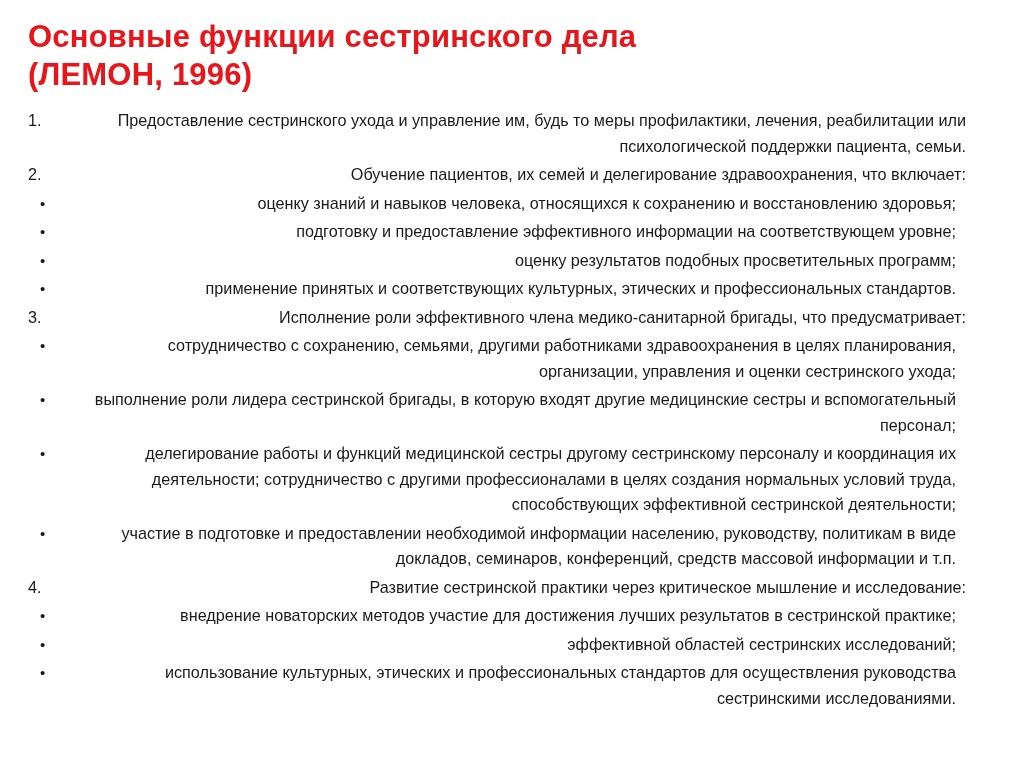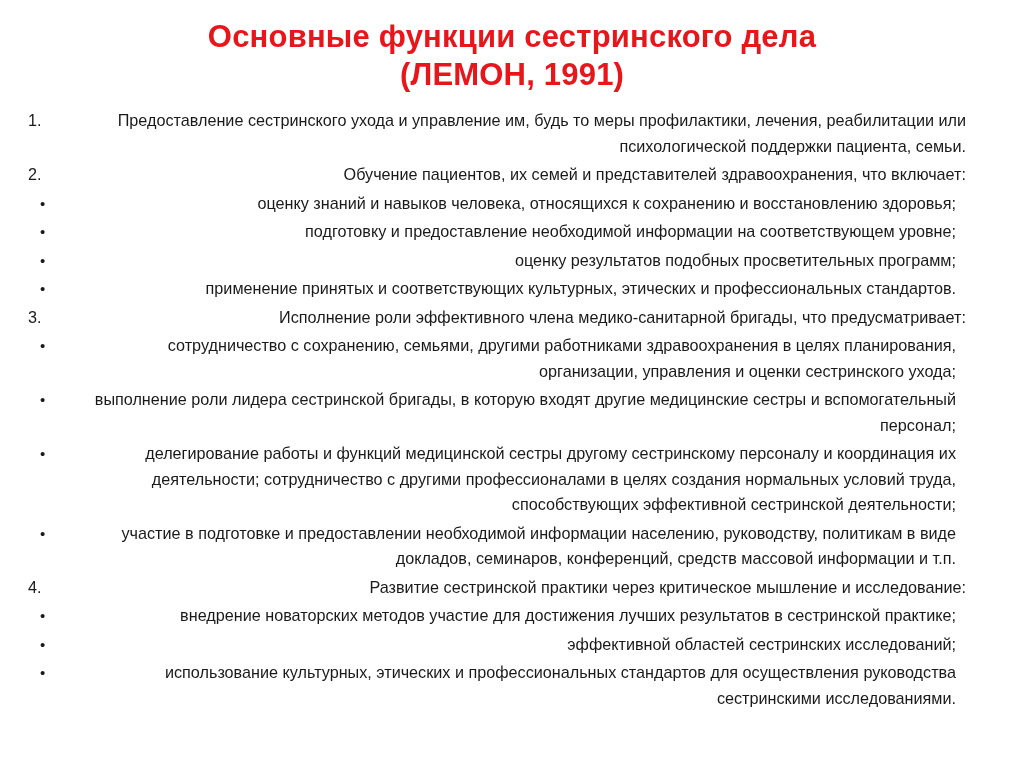--- a/index.html
+++ b/index.html
@@ -15,21 +15,20 @@
     overflow: hidden;
   }
   .slide {
     position: relative;
     width: 1024px;
     height: 767px;
     box-sizing: border-box;
     padding: 10px 28px 0 28px;
   }
   .title-block {
-    text-align: center;
     margin: 8px 0 14px 0;
   }
   .title-line {
     color: #e8161b;
     font-weight: bold;
     font-size: 31px;
     line-height: 38px;
     letter-spacing: 0.2px;
     white-space: nowrap;
   }
@@ -69,43 +68,43 @@
     padding-right: 40px;
   }
 </style>
 </head>
 <body>
 
 <div class="slide">
 
   <div class="title-block">
     <div class="title-line">Основные функции сестринского дела</div>
-    <div class="title-line">(ЛЕМОН, 1991)</div>
+    <div class="title-line">(ЛЕМОН, 1996)</div>
   </div>
 
   <div class="content">
 
     <div class="item num">
       <span class="marker">1.</span>
       <span class="text">Предоставление сестринского ухода и управление им, будь то меры профилактики, лечения, реабилитации или психологической поддержки пациента, семьи.</span>
     </div>
 
     <div class="item num">
       <span class="marker">2.</span>
-      <span class="text">Обучение пациентов, их семей и представителей здравоохранения, что включает:</span>
+      <span class="text">Обучение пациентов, их семей и делегирование здравоохранения, что включает:</span>
     </div>
 
     <div class="item bullet">
       <span class="marker">•</span>
       <span class="text">оценку знаний и навыков человека, относящихся к сохранению и восстановлению здоровья;</span>
     </div>
 
     <div class="item bullet">
       <span class="marker">•</span>
-      <span class="text">подготовку и предоставление необходимой информации на соответствующем уровне;</span>
+      <span class="text">подготовку и предоставление эффективного информации на соответствующем уровне;</span>
     </div>
 
     <div class="item bullet">
       <span class="marker">•</span>
       <span class="text">оценку результатов подобных просветительных программ;</span>
     </div>
 
     <div class="item bullet">
       <span class="marker">•</span>
       <span class="text">применение принятых и соответствующих культурных, этических и профессиональных стандартов.</span>

